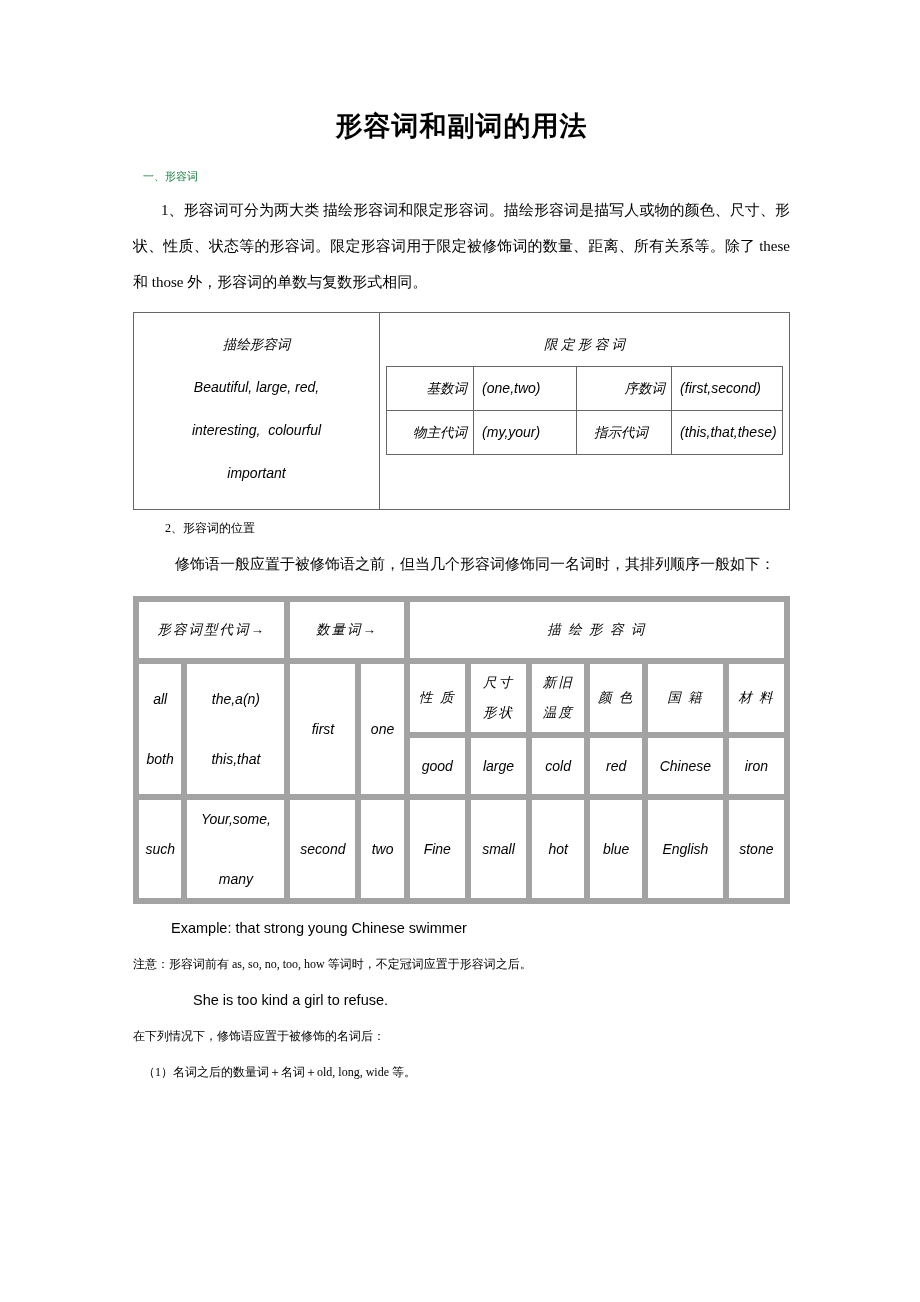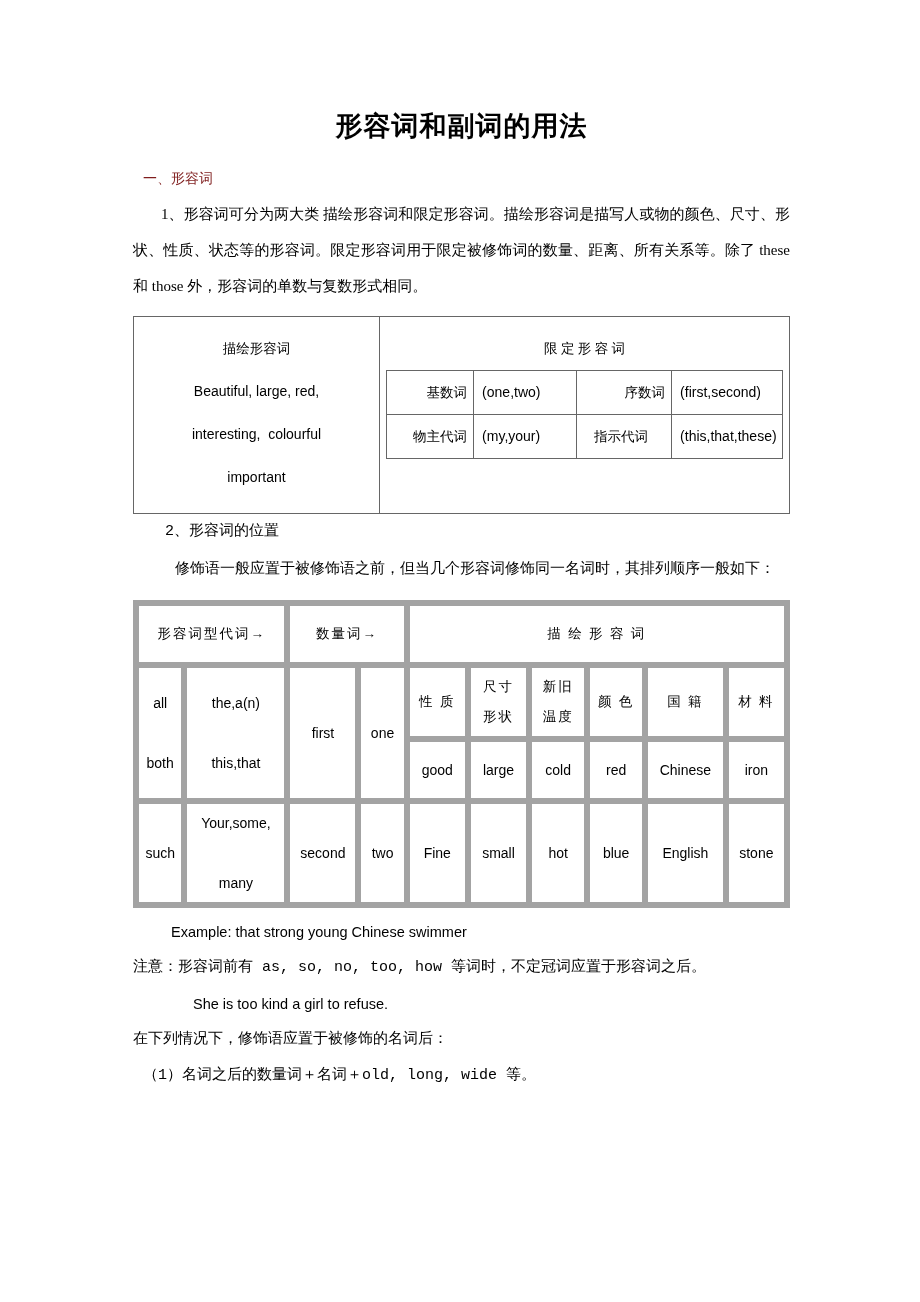--- a/index.html
+++ b/index.html
@@ -30,56 +30,57 @@
     text-align: center;
     margin: 0;
     padding-top: 112px;
     letter-spacing: 1px;
     line-height: 1.1;
   }
 
   
   .sec-heading {
     font-family: "Liberation Serif", "DejaVu Serif", serif;
-    font-size: 14px;
+    font-size: 11px;
     margin: 0;
     padding-top: 27px;
     padding-left: 10px;
     line-height: 1.4;
-    color: #7f1d1d;
+    color: #15803d;
   }
   .para {
     font-family: "Liberation Serif", "DejaVu Serif", serif;
     font-size: 15px;
     line-height: 36px;
     margin: 0;
     text-align: justify;
     text-justify: inter-ideograph;
     padding-top: 8px;
   }
   .indent1 { text-indent: 28px; }
 
   .line-plain {
-    font-family: Liberation Mono, monospace;
-    font-size: 15px;
+    font-family: Liberation Serif, serif;
+    font-size: 12px;
     line-height: 36px;
     margin: 0;
   }
   .en-line {
     font-family: "Liberation Sans", "DejaVu Sans", sans-serif;
     font-size: 14.5px;
     line-height: 36px;
     margin: 0;
   }
 
   
   table {
     border-collapse: collapse;
     table-layout: fixed;
     width: 100%;
+    font-style: italic;
   }
   .tbl1 {
     margin-top: 12px;
     border: 1px solid #666;
   }
   .tbl1 td {
     border: 1px solid #666;
     vertical-align: top;
     padding: 0;
   }

